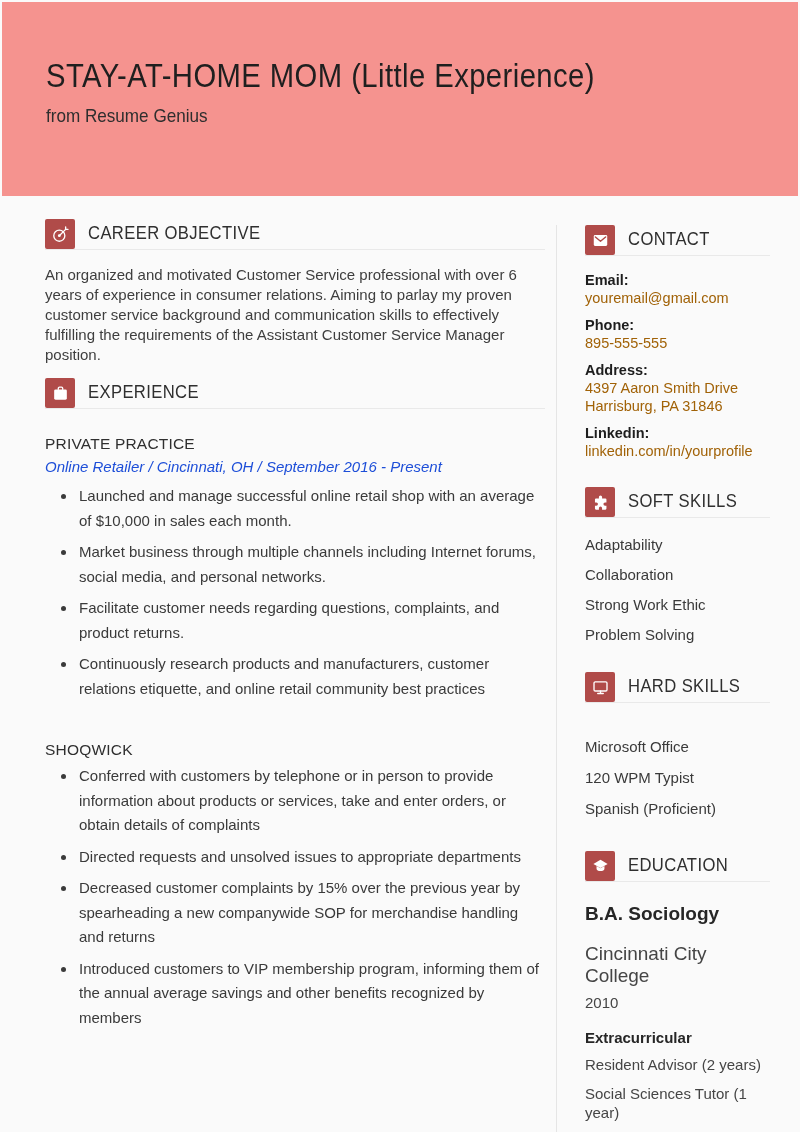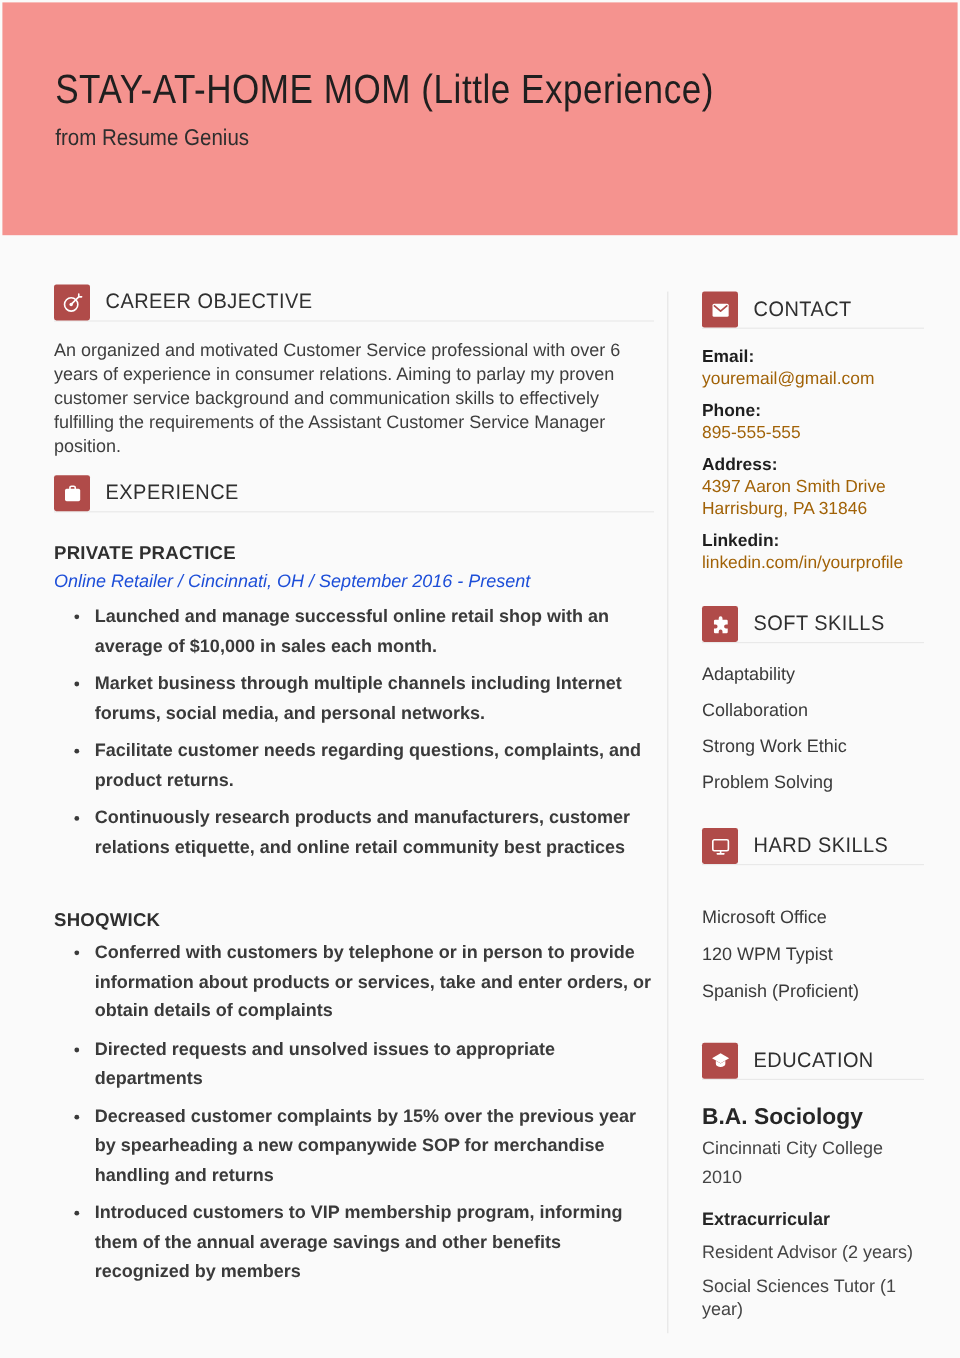--- a/index.html
+++ b/index.html
@@ -22,21 +22,21 @@
     font-size: 34px; font-weight: 500; color: #1f1f1f;
     letter-spacing: .5px; white-space: nowrap;
     transform: scaleX(.86); transform-origin: left center;
   }
   .band-sub {
     margin-top: 10px;
     font-size: 19px; color: #2e2e2e;
     transform: scaleX(.9); transform-origin: left center;
   }
   
-  .columns { display: flex; padding: 41px 0 0 45px; }
+  .columns { display: flex; padding: 23px 0 0 45px; }
   .left-col { flex: 0 0 500px; width: 500px; }
   .right-col {
     margin-left: 11px; margin-top: 6px;
     border-left: 1px solid #E5E5E5;
     padding-left: 28px;
     width: 214px; min-height: 845px;
   }
   
   .sec-head {
     display: flex; align-items: center; gap: 13px;
@@ -55,39 +55,39 @@
     transform: scaleX(.95); transform-origin: left center;
   }
   .wh-f { fill: #fff; }
   .wh-s { fill: none; stroke: #fff; stroke-width: 1.7; stroke-linecap: round; stroke-linejoin: round; }
   .ac-s { fill: none; stroke: var(--accent, #B04B49); stroke-width: 1.8; stroke-linecap: round; stroke-linejoin: round; }
   
   .objective-text { margin: 15px 0 0; font-size: 15px; line-height: 20px; color: #3e3e3e; }
   .sec-experience { margin-top: 13px; }
   .job { margin-top: 26px; }
   .job-2 { margin-top: 40px; }
-  .job-company { margin: 0; font-size: 15.5px; font-weight: 700; color: #2f2f2f; letter-spacing: .2px; }
+  .job-company { margin: 0; font-size: 15.5px; font-weight: 400; color: #2f2f2f; letter-spacing: .2px; }
   .job-meta { margin-top: 5px; font-style: italic; font-size: 15px; color: #1d4ed8; }
-  .job-bullets { margin: 9px 0 0; padding: 0 0 0 32px; font-weight: bold; }
+  .job-bullets { margin: 9px 0 0; padding: 0 0 0 32px; }
   .job-2 .job-bullets { margin-top: 5px; }
   .job-bullets li { font-size: 15px; line-height: 24.5px; color: #3a3a3a; margin-bottom: 7px; padding-left: 2px; }
   
   .fields { margin-top: 15px; }
   .field { margin-bottom: 9px; }
   .field-label { font-size: 14.5px; font-weight: 700; color: #1e1e1e; line-height: 18px; }
   .field-value, .field-value div { font-size: 14.5px; color: #a16207; line-height: 18px; }
   .sec-soft { margin-top: 27px; }
   .skill-list { margin-top: 17px; }
   .skill { font-size: 15px; color: #3a3a3a; line-height: 19px; margin-bottom: 11px; }
   .sec-hard { margin-top: 28px; }
   .sec-hard .skill-list { margin-top: 34px; }
   .sec-hard .skill { margin-bottom: 12px; }
   .sec-edu { margin-top: 33px; }
   .edu-degree { margin-top: 21px; font-size: 19px; font-weight: 700; color: #262626; }
-  .edu-school { margin-top: 6px; font-size: 15px; color: #454545; }
+  .edu-school { margin-top: 18px; font-size: 19px; color: #454545; }
   .edu-year { margin-top: 7px; font-size: 15px; color: #454545; }
   .edu-extra-label { margin-top: 18px; font-size: 15px; font-weight: 700; color: #262626; }
   .edu-extra-list { margin-top: 9px; }
   .edu-extra-item { font-size: 15px; color: #454545; line-height: 19px; margin-bottom: 10px; }
 </style>
 </head>
 <body>
 
 <div class="page">
 

